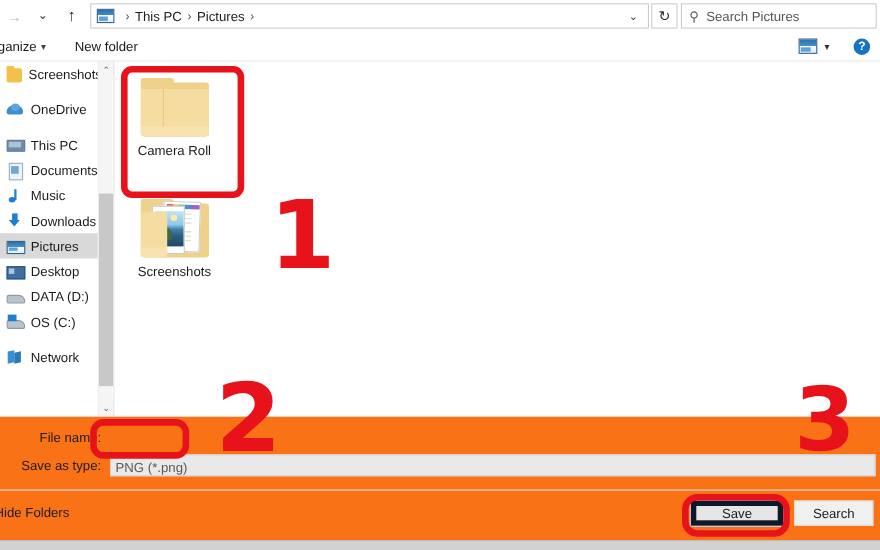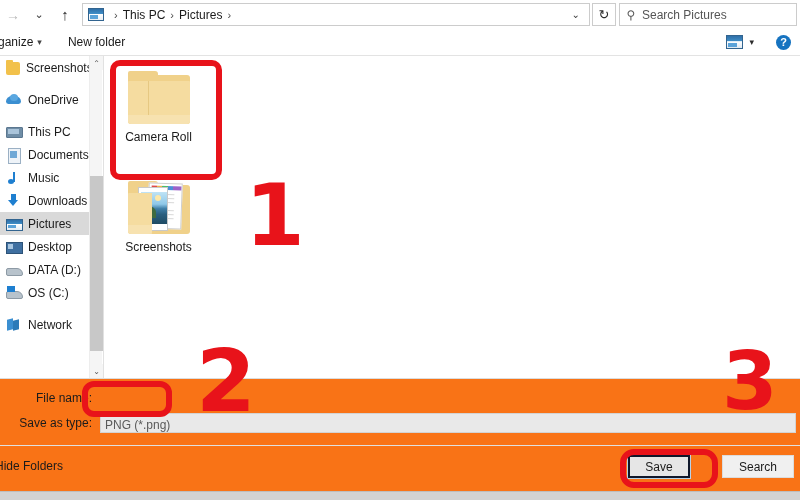--- a/index.html
+++ b/index.html
@@ -349,22 +349,22 @@
   }
   .sep-mid {
     position: absolute; left: 0; top: 66px; width: 800px; height: 1px;
     background: #e0e0e0;
   }
   .hide-folders {
     position: absolute; left: -5px; top: 80px;
     font-size: 12px; color: #1b1b1b;
   }
   .btn-save {
-    position: absolute; left: 628px; top: 76px; width: 62px; height: 23px;
-    background: #e6e6e6; border: 2px solid #0f172a;
+    position: absolute; left: 628px; top: 76px; width: 84px; height: 23px;
+    background: #e6e6e6; border: 5px solid #0f172a;
     outline: 1px solid #b8d2e8;
     display: flex; align-items: center; justify-content: center;
     font-size: 12px; color: #1b1b1b;
   }
   .btn-cancel {
     position: absolute; left: 722px; top: 76px; width: 72px; height: 23px;
     background: #f0f0f0; border: 1px solid #dcdcdc;
     display: flex; align-items: center; justify-content: center;
     font-size: 12px; color: #1b1b1b;
   }

